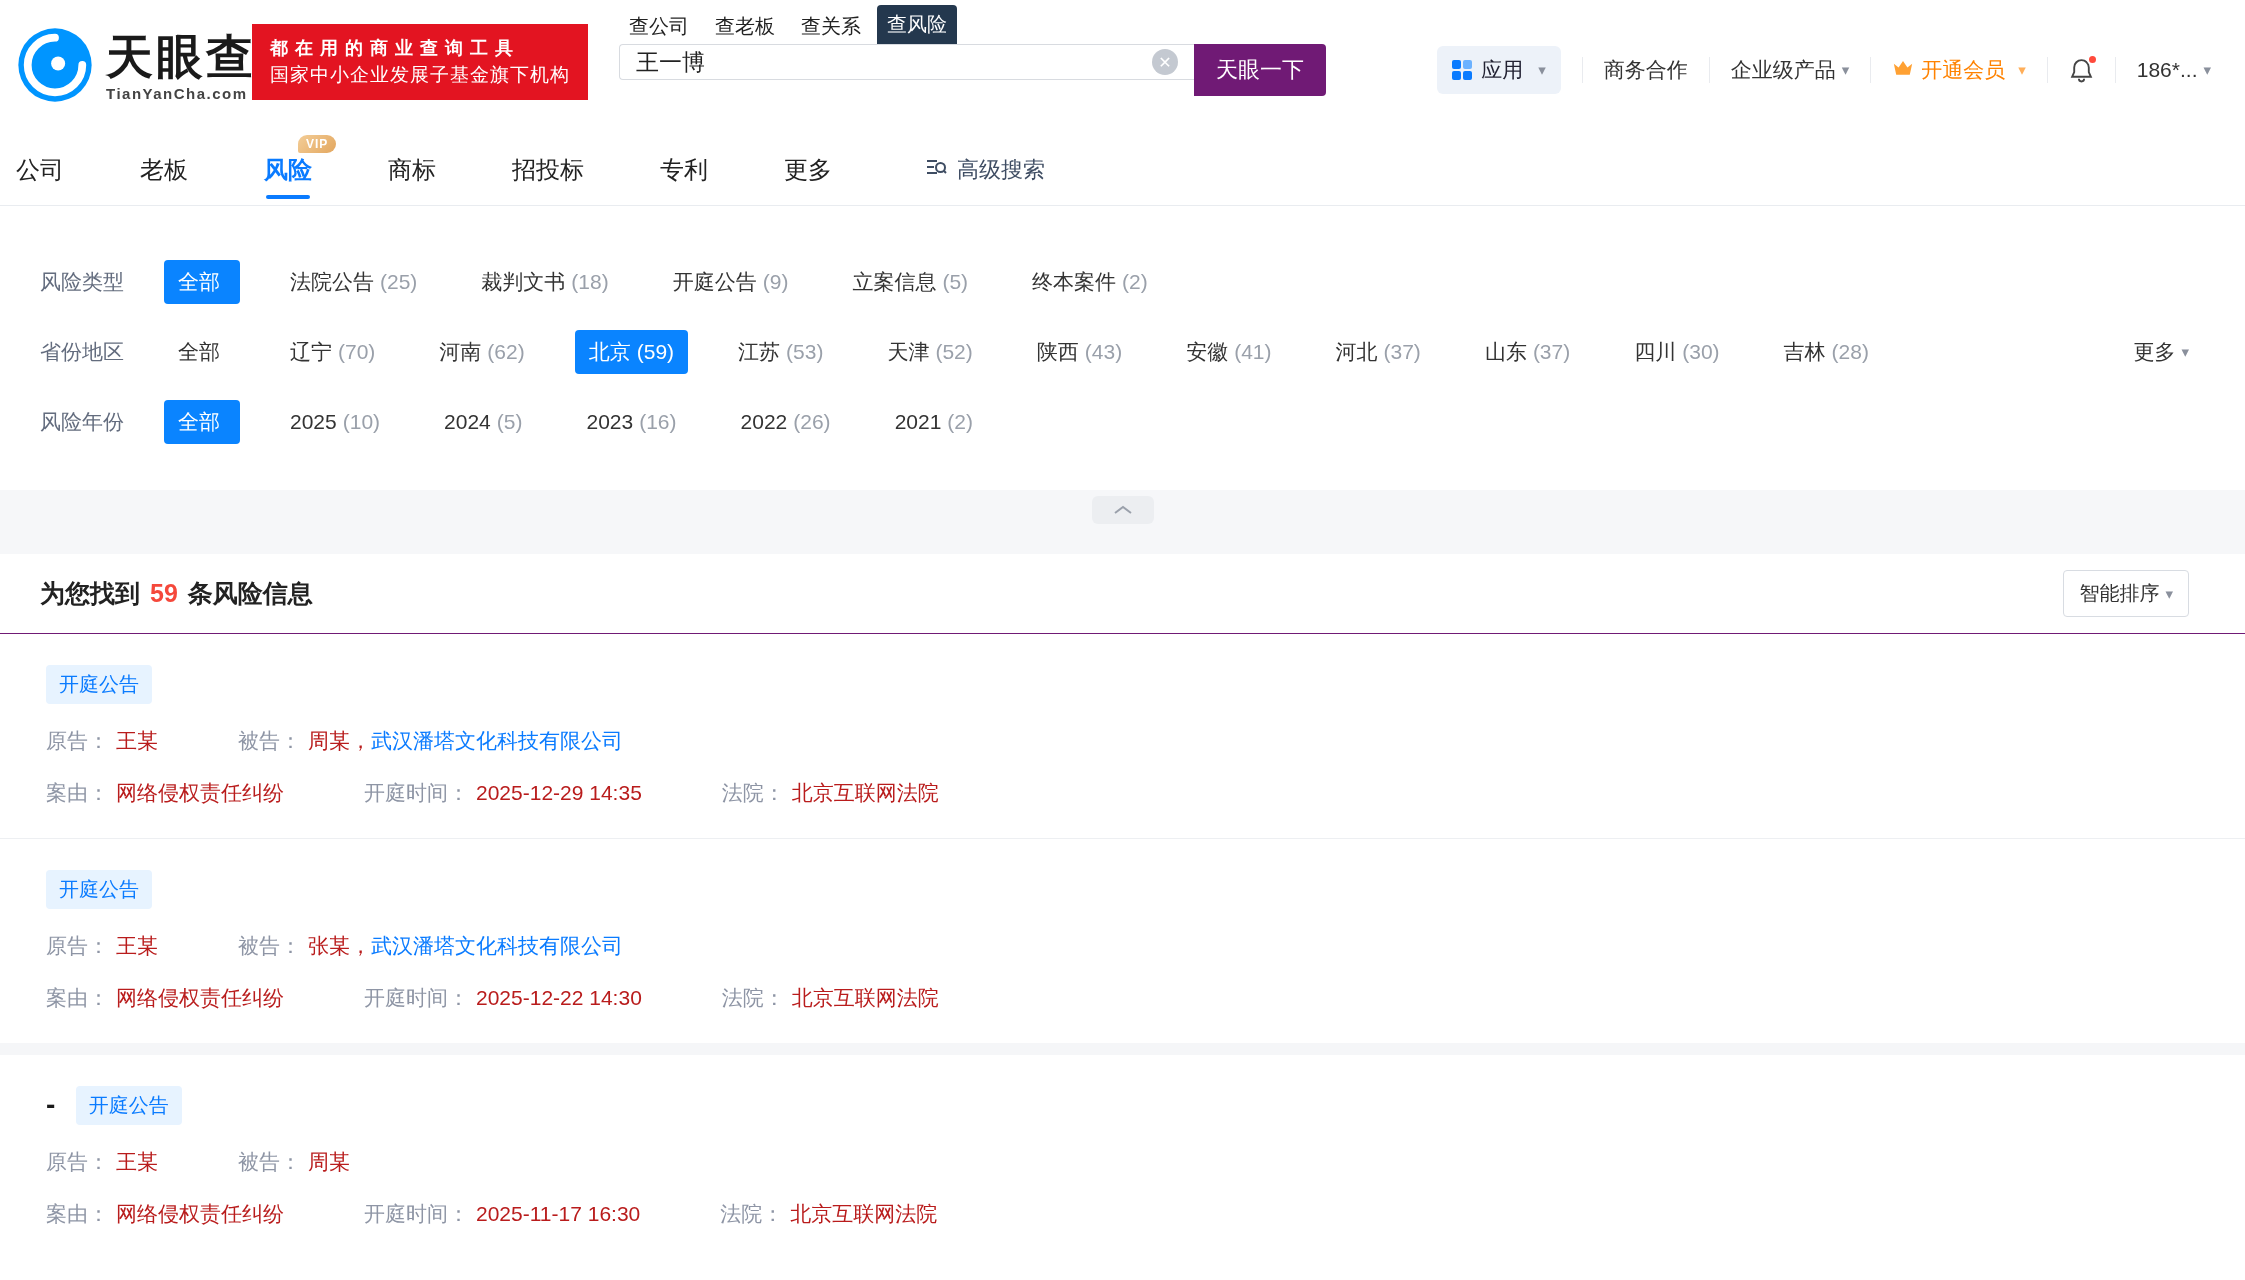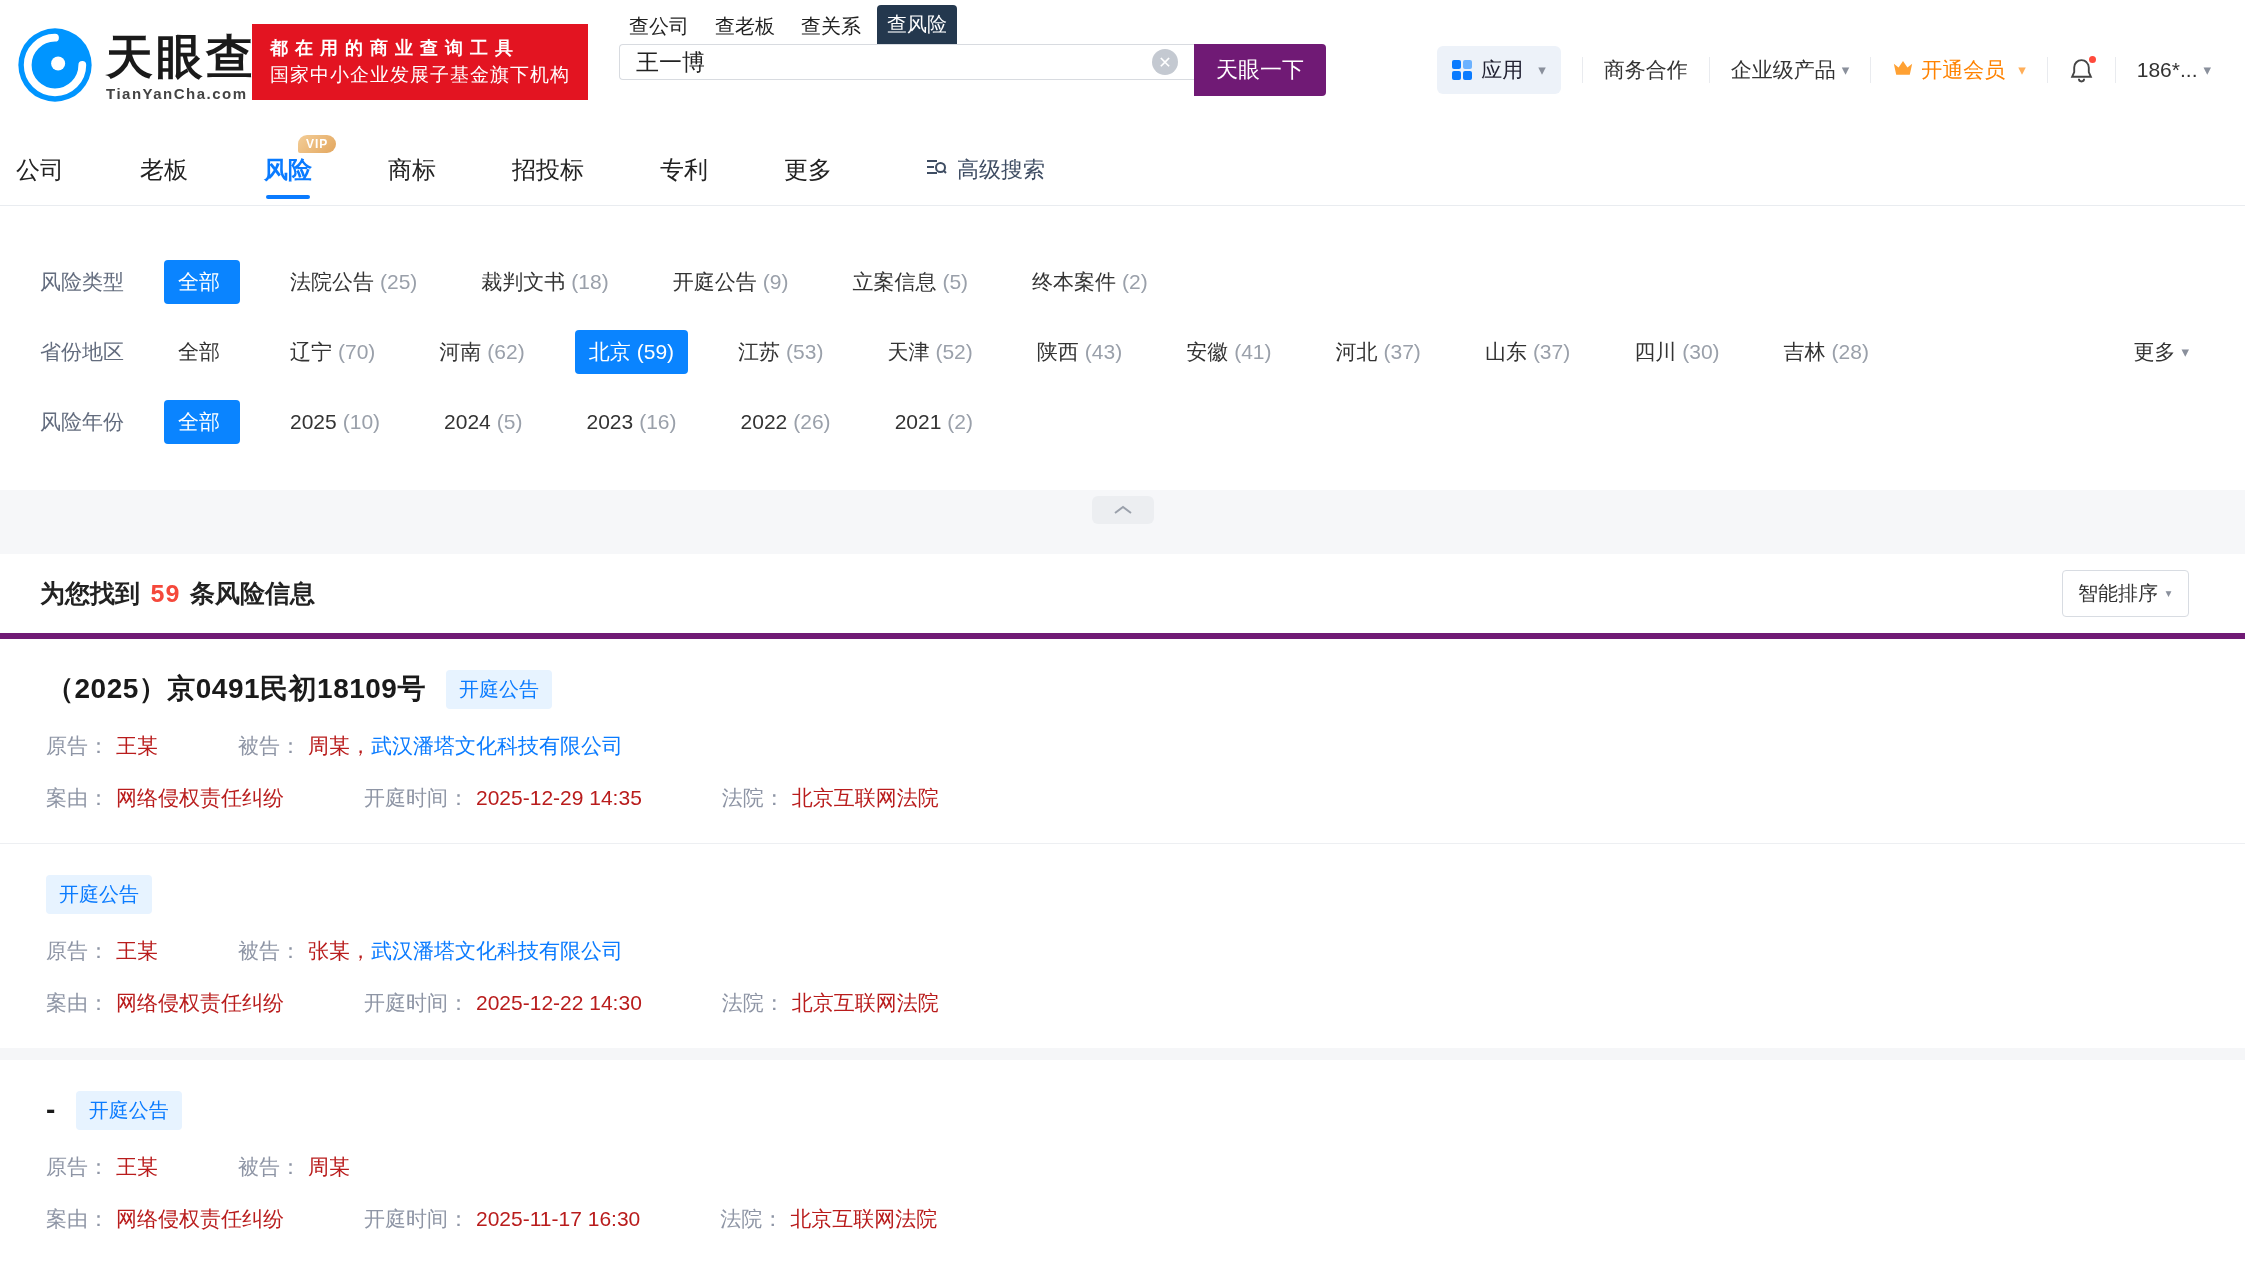--- a/index.html
+++ b/index.html
@@ -79,21 +79,21 @@
   .more-btn { position:absolute; right:0; top:50%; transform:translateY(-50%); font-size:21px;
           color:#333; display:flex; align-items:center; cursor:pointer; }
 
   .collapse-band { height:64px; background:#f6f7f9; display:flex; justify-content:center; }
   .collapse-pill { margin-top:6px; width:62px; height:28px; background:#ecee f1; background:#eceef1;
           border-radius:6px; display:flex; align-items:center; justify-content:center; cursor:pointer; }
 
   
   .results { background:#fff; }
   .results-head { display:flex; align-items:center; justify-content:space-between;
-          padding:16px 56px 16px 40px; border-bottom:6px solid #701a75;font-family:Liberation Mono, monospace; }
+          padding:16px 56px 16px 40px; border-bottom:1px solid #701a75; }
   .summary { font-size:25px; font-weight:700; color:#222; }
   .summary .red { color:#f5483b; margin:0 10px; }
   .sort-btn { background:#fff; border:1px solid #d8dce2; border-radius:4px; padding:9px 15px;
           font-size:20px; color:#333; display:flex; align-items:center; cursor:pointer; font-family:inherit; }
 
   .case-item { padding:30px 56px 30px 46px; }
   .case-title-row { display:flex; align-items:center; gap:20px; height:40px; }
   .case-title { font-size:28px; font-weight:700; color:#1a1a1a; letter-spacing:0.5px; }
   .case-tag { background:#e7f3ff; color:#0a7bff; font-size:20px; padding:6px 13px;
           border-radius:4px; white-space:nowrap; }
@@ -350,21 +350,20 @@
       <span>为您找到</span><span class="red">59</span><span>条风险信息</span>
     </div>
     <button class="sort-btn">
       <span>智能排序</span>
       <span class="caret">▾</span>
     </button>
   </div>
 
   <article class="case-item">
     <div class="case-title-row">
-      <h2 class="case-title">（2025）京0491民初18109号</h2>
       <span class="case-tag">开庭公告</span>
     </div>
     <div class="case-fields">
       <div class="field">
           <span class="flabel">原告：</span>
           <span class="fval">王某</span>
         </div>
       <div class="field">
           <span class="flabel">被告：</span>
           <span class="fval">周某，</span>

